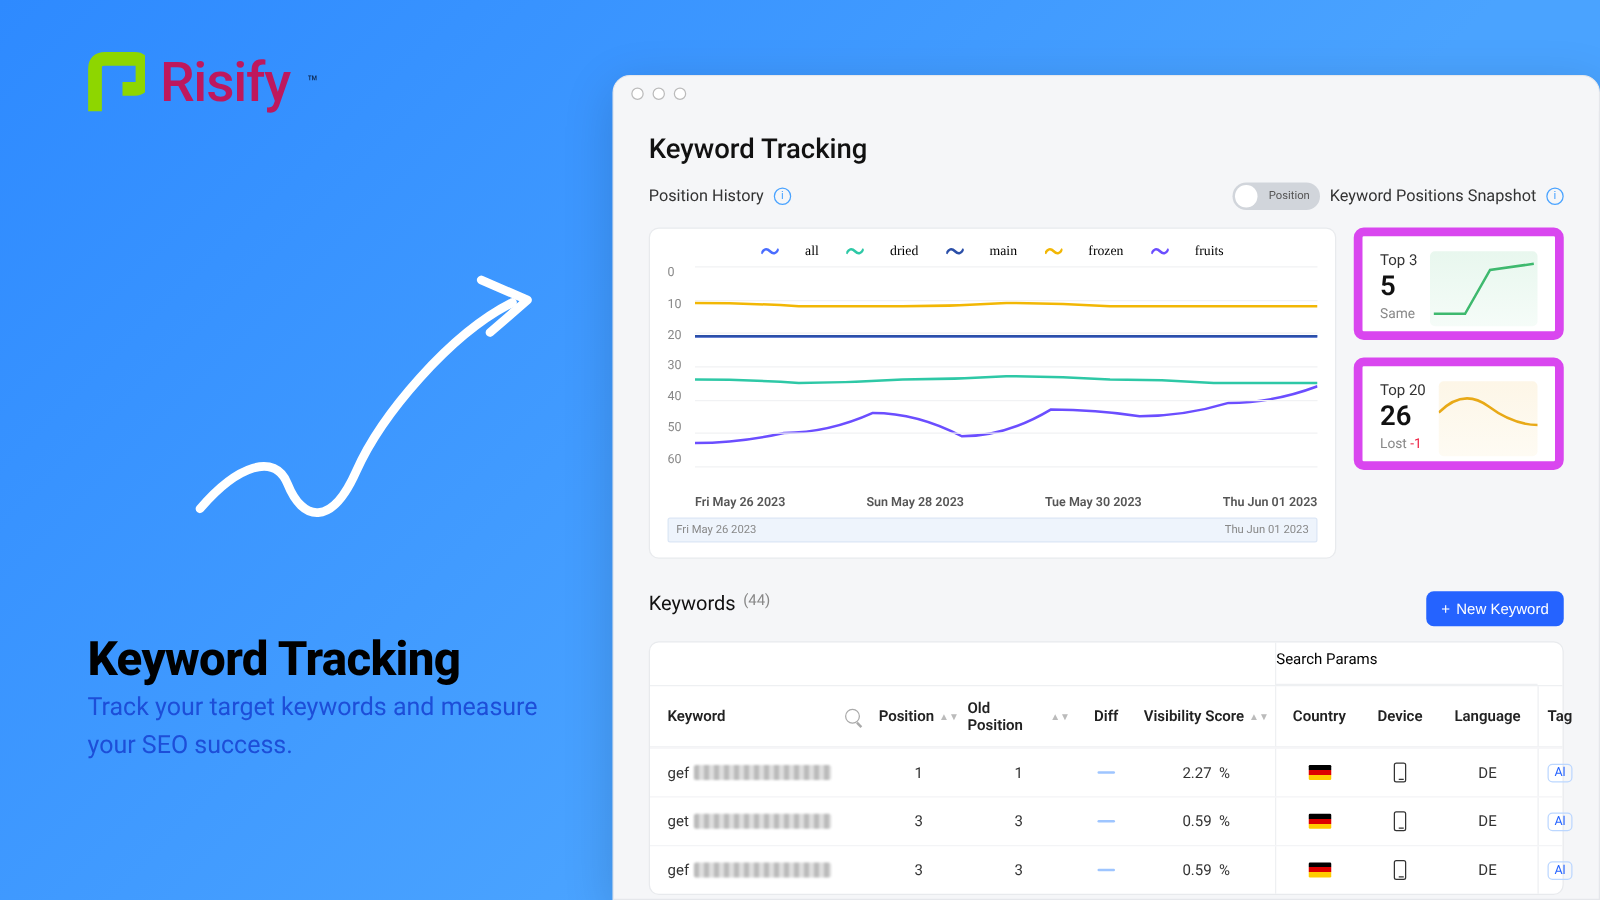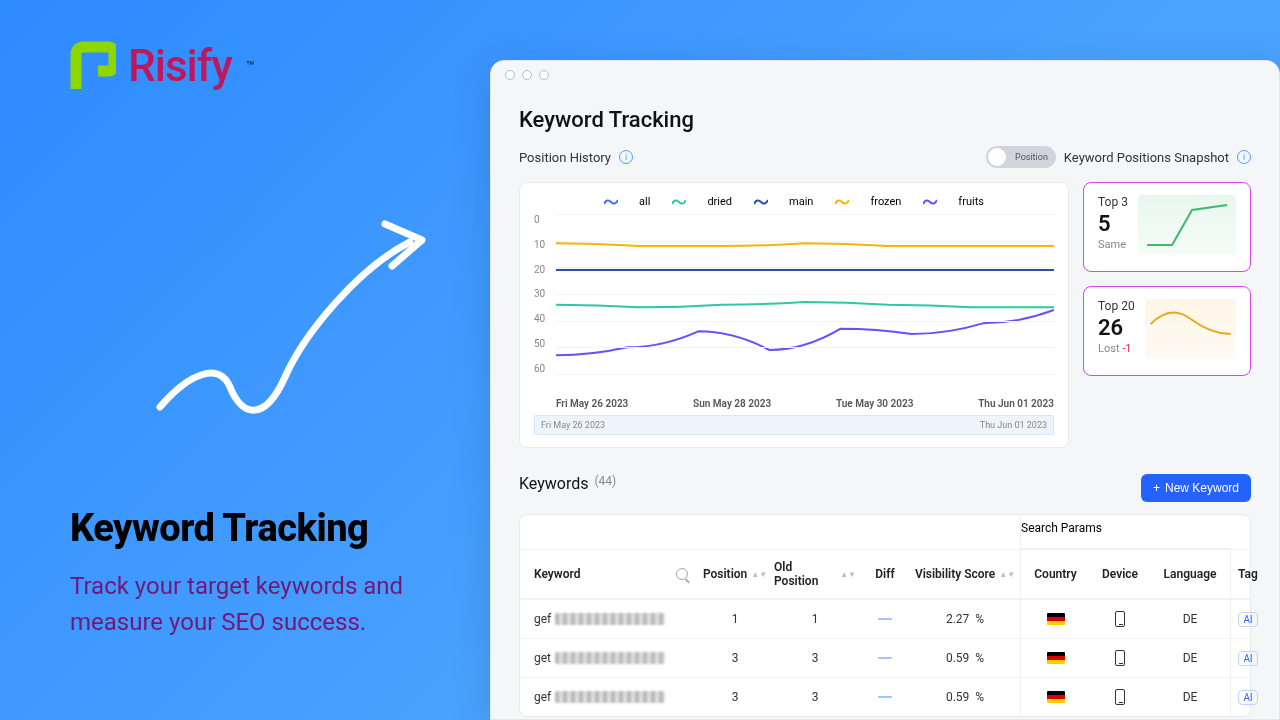--- a/index.html
+++ b/index.html
@@ -12,21 +12,21 @@
   .left-panel {
     position: absolute; left: 0; top: 0; width: 480px; height: 720px;
     padding: 40px 40px 40px 70px;
   }
   .logo-row { display: flex; align-items: center; gap: 12px; }
   .logo-mark svg { display: block; }
   .logo-text { font-size: 44px; font-weight: 500; color: #be185d; letter-spacing: -1px; }
   .logo-tm { font-size: 14px; color: #0a1e3f; vertical-align: super; margin-left: 2px; }
   .arrow-area { margin-top: 120px; margin-left: 60px; }
   .hero-title { font-size: 38px; font-weight: 800; color: #000; margin-top: 70px; letter-spacing: -0.5px;}
-  .hero-sub { font-size: 24px; color: #701a75; margin-top: 18px; line-height: 1.5; }
+  .hero-sub { font-size: 20px; color: #1d4ed8; line-height: 1.5; }
 
   .app-window {
     position: absolute; left: 490px; top: 60px; width: 790px; height: 660px;
     background: #f5f6f8; border-radius: 14px 14px 0 0;
     box-shadow: 0 10px 40px rgba(0,0,0,.15);
     overflow: hidden; border: 1px solid #e5e7eb;
   }
   .window-chrome {
     height: 28px; background: #f5f6f8; display: flex; align-items: center; padding: 0 14px; gap: 7px;
   }
@@ -41,31 +41,31 @@
   }
   .toggle-knob { position:absolute; left:2px; width:18px;height:18px;background:#fff;border-radius:50%;}
   .toggle-label{ font-size:9px; color:#555; position:absolute; right:8px;}
   .snapshot-label { font-size:13px; color:#333; }
 
   .row { display:flex; gap:14px; margin-top:14px; }
   .chart-card {
     flex: 1; background:#fff; border:1px solid #e8eaed; border-radius:8px; padding:12px 14px;
   }
   .legend { display:flex; justify-content:center; gap:22px; font-size:11px; margin-bottom:6px;}
-  .legend-item{display:flex;align-items:center;gap:21px;}
+  .legend-item{display:flex;align-items:center;gap:21px;font-family:Liberation Serif, serif;}
   .wiggle { width:14px; height:8px; }
   .chart-canvas{ position:relative; height:180px; }
   .y-ticks{ position:absolute; left:0; top:0; font-size:10px; color:#888; display:flex; flex-direction:column; justify-content:space-between; height:160px;}
   .x-labels{ display:flex; justify-content:space-between; font-size:10px; color:#555; font-weight:600; padding-left:22px; margin-top:4px;}
   .grid-area{ position:absolute; left:22px; right:0; top:0; height:160px; }
   .hline{ position:absolute; left:0; right:0; height:1px; background:#f1f2f4;}
   .brush{ margin-top:6px; height:20px; background:#eef4fc; border:1px solid #dbe6f5; border-radius:2px; display:flex; justify-content:space-between; align-items:center; font-size:9px; color:#888; padding:0 6px;}
 
   .side-cards{ width:168px; display:flex; flex-direction:column; gap:14px;}
-  .mini-card{ background:#fff; border:1px solid #d946ef; border-radius:8px; padding:12px 14px; display:flex; align-items:flex-start; gap:10px; height:90px;}
+  .mini-card{ background:#fff; border:7px solid #d946ef; border-radius:8px; padding:12px 14px; display:flex; align-items:flex-start; gap:10px; height:90px;}
   .mini-card .txt{font-size:12px; color:#333;}
   .mini-card .big{font-size:22px; font-weight:600; color:#111; margin:2px 0;}
   .mini-card .sub{font-size:11px; color:#888;}
   .mini-spark{ flex:1; height:60px; border-radius:4px; }
 
   .keywords-header{ display:flex; margin-top:26px; }
   .kw-title{ font-size:16px; color:#111; }
   .kw-count{ font-size:12px; color:#888; margin-left:6px;}
   .new-btn{ margin-left:auto; background:#2563ff; color:#fff; border:none; border-radius:6px; padding:7px 12px; font-size:12px; display:flex; align-items:center; gap:5px; cursor:pointer;}
 

